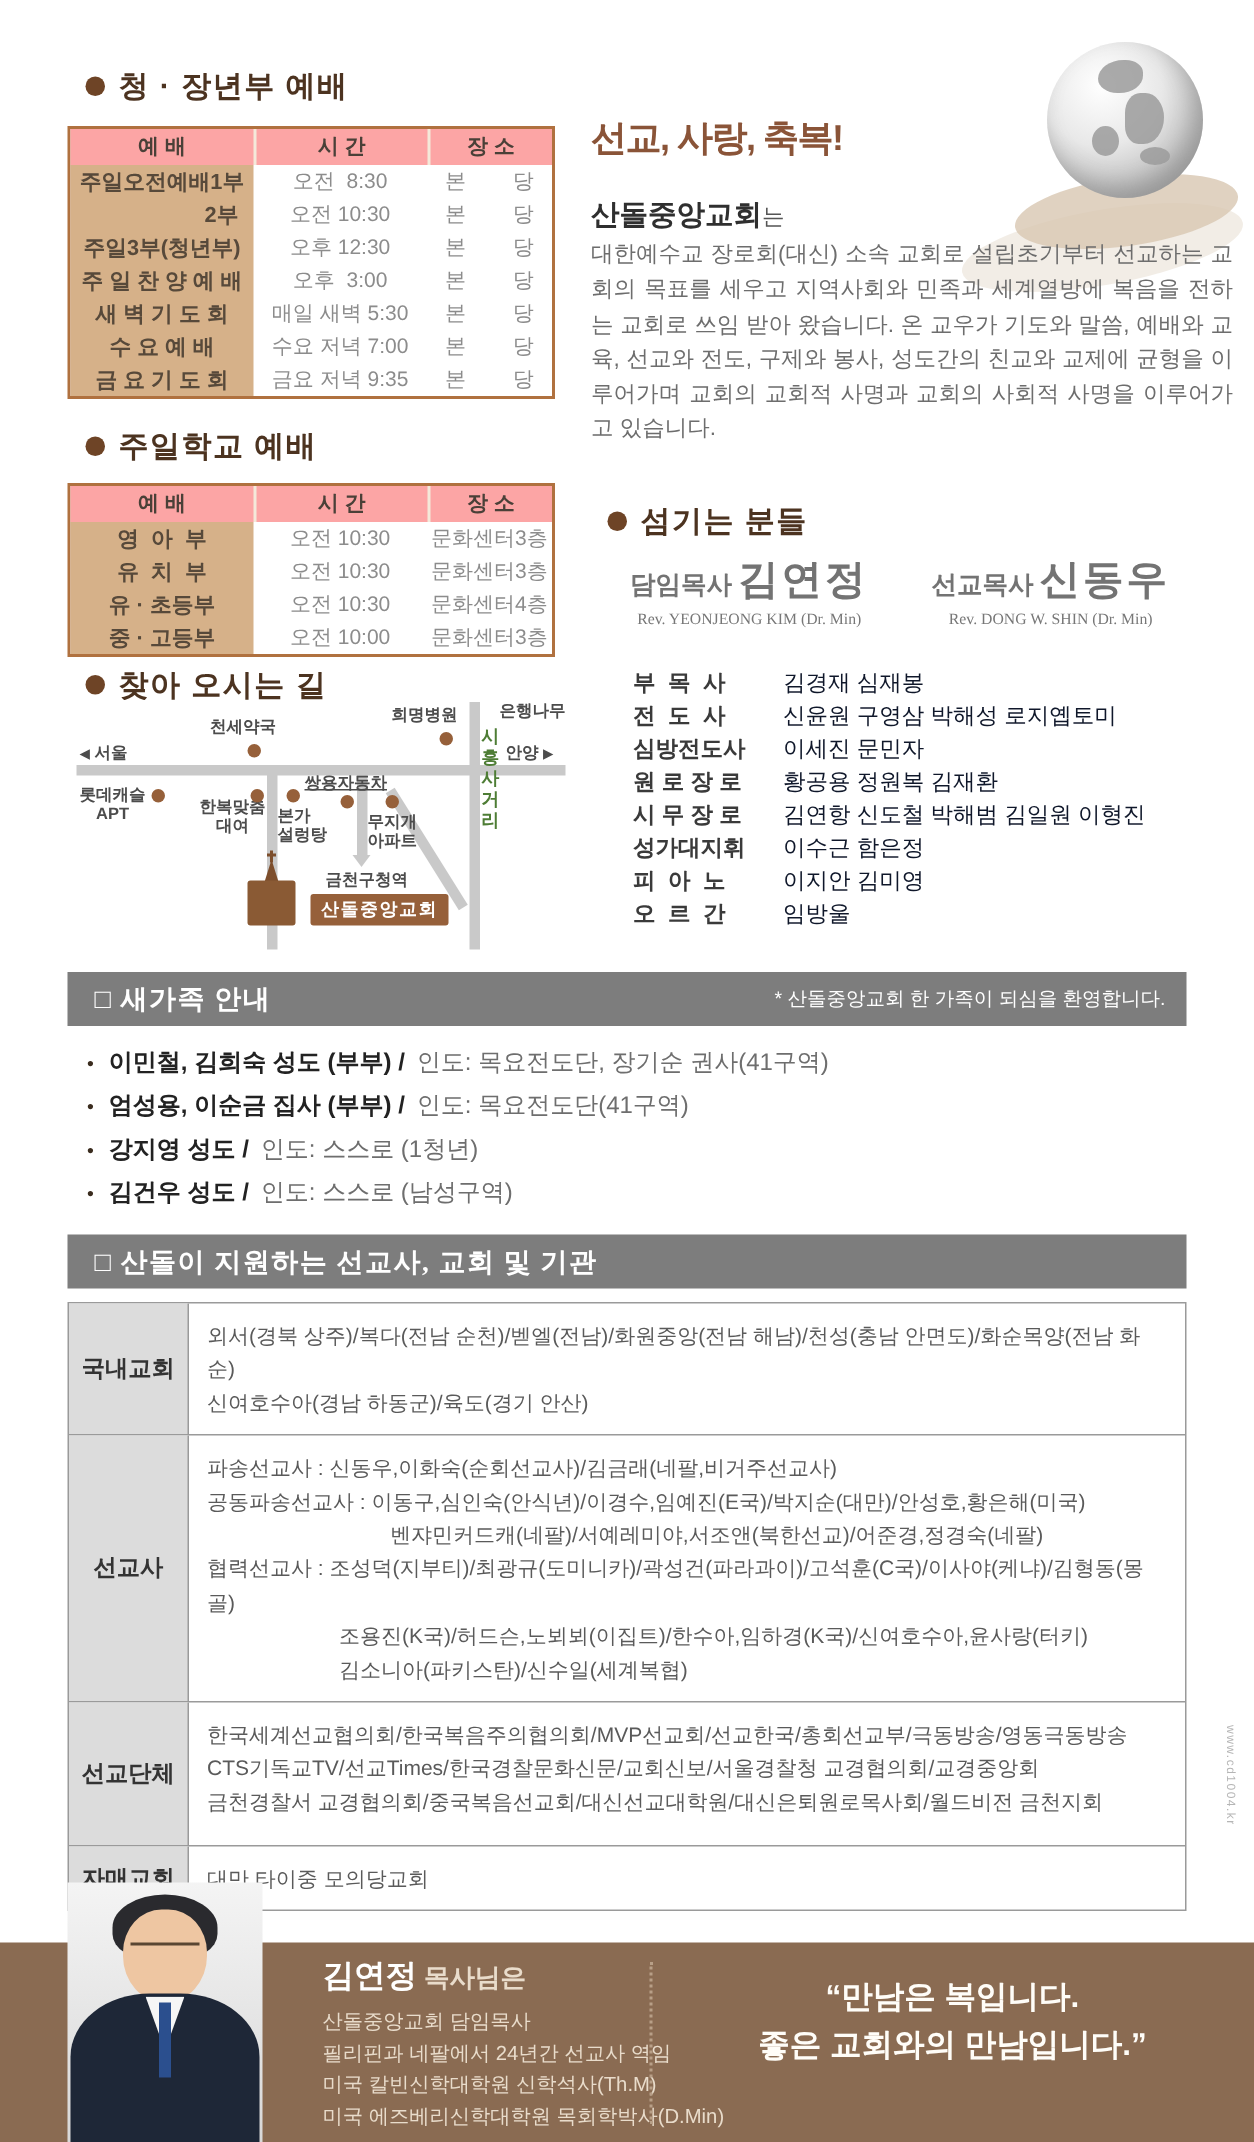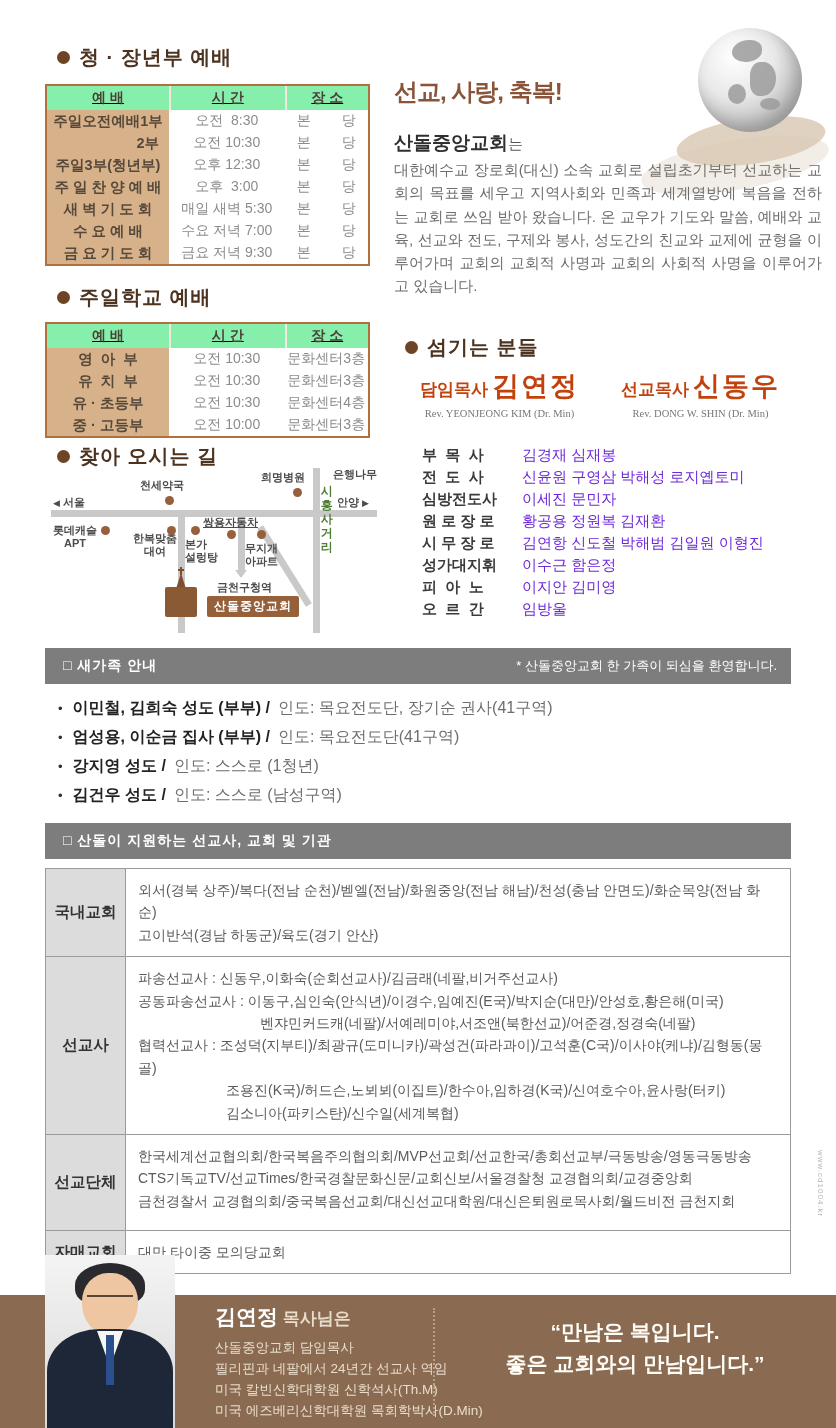--- a/index.html
+++ b/index.html
@@ -9,21 +9,21 @@
 
   
   .sec-head { position:absolute; display:flex; align-items:center; gap:9px; }
   .sec-head .bullet { width:13px; height:13px; border-radius:50%; background:#6e4426; }
   .sec-head .txt { font-size:20px; font-weight:bold; color:#4c3320; letter-spacing:1px; }
 
   
   .wtable { position:absolute; border:2px solid #b0713f; background:#fff; }
   .wrow { display:grid; grid-template-columns:38% 36% 26%; align-items:stretch; }
   .wrow > div { display:flex; align-items:center; justify-content:center; }
-  .whead { background:#86efac; height:24px;text-decoration:underline; }
+  .whead { background:#fca5a5; height:24px; }
   .whead > div { font-size:14px; font-weight:bold; color:#4a4038; position:relative; }
   .whead > div + div { border-left:2px solid #f4e9da; }
   .wname { background:#d6b189; color:#57493a; font-weight:bold; font-size:14.5px; white-space:pre; }
   .wtime, .wplace { color:#8c8c8c; font-size:14px; white-space:pre; }
   .wbody { height:22px; }
   .align-right { justify-content:flex-end !important; padding-right:10px; }
 
   
   .map { position:absolute; left:45px; top:468px; width:332px; height:165px; font-size:11px; color:#4c4c4c; }
   .map .road { position:absolute; background:#c9c9c9; }
@@ -47,34 +47,34 @@
   .swoosh1 { position:absolute; left:676px; top:118px; width:150px; height:46px; border-radius:50%;
              background:#d8c7b2; transform:rotate(-8deg); opacity:.8; }
   .swoosh2 { position:absolute; left:640px; top:140px; width:190px; height:50px; border-radius:50%;
              background:#efe9e0; transform:rotate(-10deg); opacity:.8; }
   .intro-title { position:absolute; left:394px; top:76px; font-size:24px; font-weight:bold; color:#8a5438; letter-spacing:-1px; }
   .intro-sub { position:absolute; left:394px; top:130px; font-size:19px; font-weight:bold; color:#2f2f2f; }
   .intro-sub .suffix { font-size:15px; font-weight:normal; color:#555; }
   .intro-body { position:absolute; left:394px; top:158px; width:428px; font-size:15px; line-height:1.55; color:#6d6d6d; text-align:justify; }
 
   .pastors { position:absolute; left:420px; top:368px; display:flex; gap:42px; }
-  .pastor .line1 { font-family:"Liberation Serif","DejaVu Serif",serif; color:#c2410c; }
+  .pastor .line1 { font-family:"Liberation Serif","DejaVu Serif",serif; color:#737373; }
   .pastor .role { font-size:17px; font-weight:bold; }
   .pastor .pname { font-size:27px; font-weight:bold; letter-spacing:2px; }
   .pastor .eng { font-family:"Liberation Serif","DejaVu Serif",serif; font-size:10.5px; color:#777; margin-top:4px; text-align:center; }
 
   .staff { position:absolute; left:422px; top:444px; }
   .staff .srow { display:flex; gap:14px; height:22px; align-items:center; font-size:15px; }
   .staff .srole { width:86px; font-weight:bold; color:#3a3a3a; white-space:pre; }
-  .staff .snames { color:#6d28d9; }
+  .staff .snames { color:#0f172a; }
 
   
   .gbar { position:absolute; left:45px; width:746px; height:36px; background:#7d7d7d; color:#fff;
           display:flex; align-items:center; justify-content:space-between; padding:0 14px 0 18px; }
-  .gbar .btitle { font-size:14px; font-weight:bold; letter-spacing:1px; }
+  .gbar .btitle { font-size:18px; font-weight:bold; letter-spacing:1px;font-family:Liberation Serif, serif; }
   .gbar .bnote { font-size:13px; }
 
   
   .nf { position:absolute; left:58px; top:698px; }
   .nf .item { display:flex; align-items:baseline; height:29px; font-size:16px; }
   .nf .bdot { color:#3a2c1e; margin-right:10px; font-size:13px; }
   .nf .main { font-weight:bold; color:#222; margin-right:8px; }
   .nf .detail { color:#6e6e6e; }
 
   
@@ -150,21 +150,21 @@
       <div class="wtime">매일 새벽 5:30</div>
       <div class="wplace">본        당</div>
     </div>
     <div class="wrow wbody">
       <div class="wname">수 요 예 배</div>
       <div class="wtime">수요 저녁 7:00</div>
       <div class="wplace">본        당</div>
     </div>
     <div class="wrow wbody">
       <div class="wname">금 요 기 도 회</div>
-      <div class="wtime">금요 저녁 9:30</div>
+      <div class="wtime">금요 저녁 9:35</div>
       <div class="wplace">본        당</div>
     </div>
   </div>
 
   <div class="sec-head" style="left:57px; top:284px;">
     <span class="bullet"></span>
     <span class="txt">주일학교 예배</span>
   </div>
 
   <div class="wtable" style="left:45px; top:322px; width:325px;">
@@ -339,21 +339,21 @@
   <div class="gbar" style="top:823px;">
     <span class="btitle">□ 산돌이 지원하는 선교사, 교회 및 기관</span>
     <span></span>
   </div>
 
   <div class="mtable">
     <div class="mrow" style="min-height:72px;">
       <div class="mlabel">국내교회</div>
       <div class="mcontent">
         <div class="mline">외서(경북 상주)/복다(전남 순천)/벧엘(전남)/화원중앙(전남 해남)/천성(충남 안면도)/화순목양(전남 화순)</div>
-        <div class="mline">고이반석(경남 하동군)/육도(경기 안산)</div>
+        <div class="mline">신여호수아(경남 하동군)/육도(경기 안산)</div>
       </div>
     </div>
     <div class="mrow" style="min-height:160px;">
       <div class="mlabel">선교사</div>
       <div class="mcontent">
         <div class="mline">파송선교사 : 신동우,이화숙(순회선교사)/김금래(네팔,비거주선교사)</div>
         <div class="mline">공동파송선교사 : 이동구,심인숙(안식년)/이경수,임예진(E국)/박지순(대만)/안성호,황은해(미국)</div>
         <div class="mline ind-a">벤쟈민커드캐(네팔)/서예레미야,서조앤(북한선교)/어준경,정경숙(네팔)</div>
         <div class="mline">협력선교사 : 조성덕(지부티)/최광규(도미니카)/곽성건(파라과이)/고석훈(C국)/이사야(케냐)/김형동(몽골)</div>
         <div class="mline ind-b">조용진(K국)/허드슨,노뵈뵈(이집트)/한수아,임하경(K국)/신여호수아,윤사랑(터키)</div>

